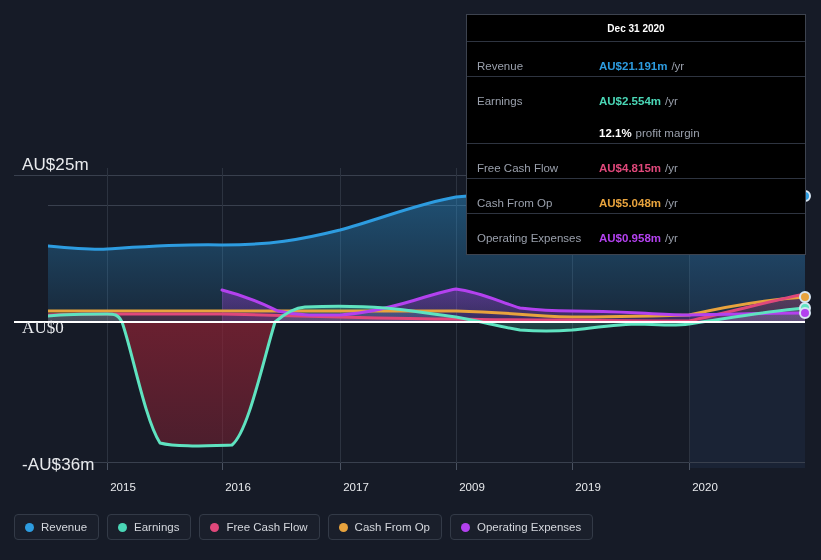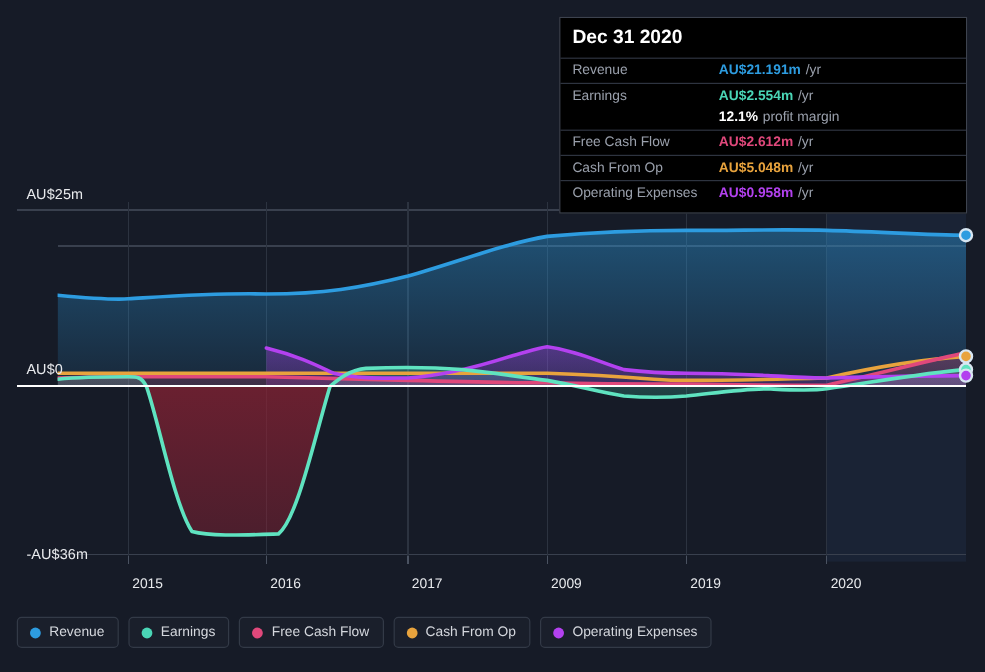--- a/index.html
+++ b/index.html
@@ -14,27 +14,27 @@
   }
   #root{position:absolute;inset:0;}
 
   
   #chart-svg{position:absolute;left:0;top:0;width:821px;height:560px;}
 
   
   .axis-label{
     position:absolute;
     color:#e8eaed;
-    font-size:12px;
+    font-size:17px;
     letter-spacing:0.1px;
     white-space:nowrap;
     pointer-events:none;
   }
   #lbl-top{left:22px;top:155px;}
-  #lbl-zero{left:22px;top:301px;}
+  #lbl-zero{left:22px;top:318px;font-family:Liberation Serif, serif;}
   #lbl-bottom{left:22px;top:455px;}
 
   .x-tick{
     position:absolute;
     top:481px;
     color:#e8eaed;
     font-size:11.5px;
     transform:translateX(-50%);
     white-space:nowrap;
     pointer-events:none;
@@ -47,42 +47,44 @@
     left:466px;top:14px;
     width:340px;
     background:#000000;
     border:1px solid #3d434f;
     box-sizing:border-box;
     padding:8px 0 6px 0;
     z-index:40;
   }
   #tooltip-date{
     color:#ffffff;
-    font-size:16px;
+    font-size:10px;
     font-weight:bold;
     padding:0 10px 7px 10px;
+    text-align:center;
   }
   .tt-row{
     display:flex;
     align-items:baseline;
     padding:3px 10px 3px 10px;
     border-top:1px solid #2e3440;
     font-size:11.5px;
     line-height:14px;
   }
   .tt-row.no-border{border-top:none;padding-top:1px;}
   .tt-key{
     color:#9aa0ac;
     width:122px;
     flex:0 0 122px;
     white-space:nowrap;
   }
   .tt-val{
     font-weight:bold;
     white-space:nowrap;
+    margin-top:14px;
   }
   .tt-suffix{
     color:#9aa0ac;
     font-weight:normal;
     margin-left:4px;
   }
 
   
   #legend{
     position:absolute;
@@ -267,21 +269,21 @@
     </div>
 
     <div class="tt-row no-border">
       <span class="tt-key">&nbsp;</span>
       <span class="tt-val" style="color: rgb(255, 255, 255);">12.1%</span>
       <span class="tt-suffix">profit margin</span>
     </div>
 
     <div class="tt-row">
       <span class="tt-key">Free Cash Flow</span>
-      <span class="tt-val" style="color: rgb(224, 72, 123);">AU$2.612m</span>
+      <span class="tt-val" style="color: rgb(224, 72, 123);">AU$4.815m</span>
       <span class="tt-suffix">/yr</span>
     </div>
 
     <div class="tt-row">
       <span class="tt-key">Cash From Op</span>
       <span class="tt-val" style="color: rgb(232, 163, 61);">AU$5.048m</span>
       <span class="tt-suffix">/yr</span>
     </div>
 
     <div class="tt-row">

